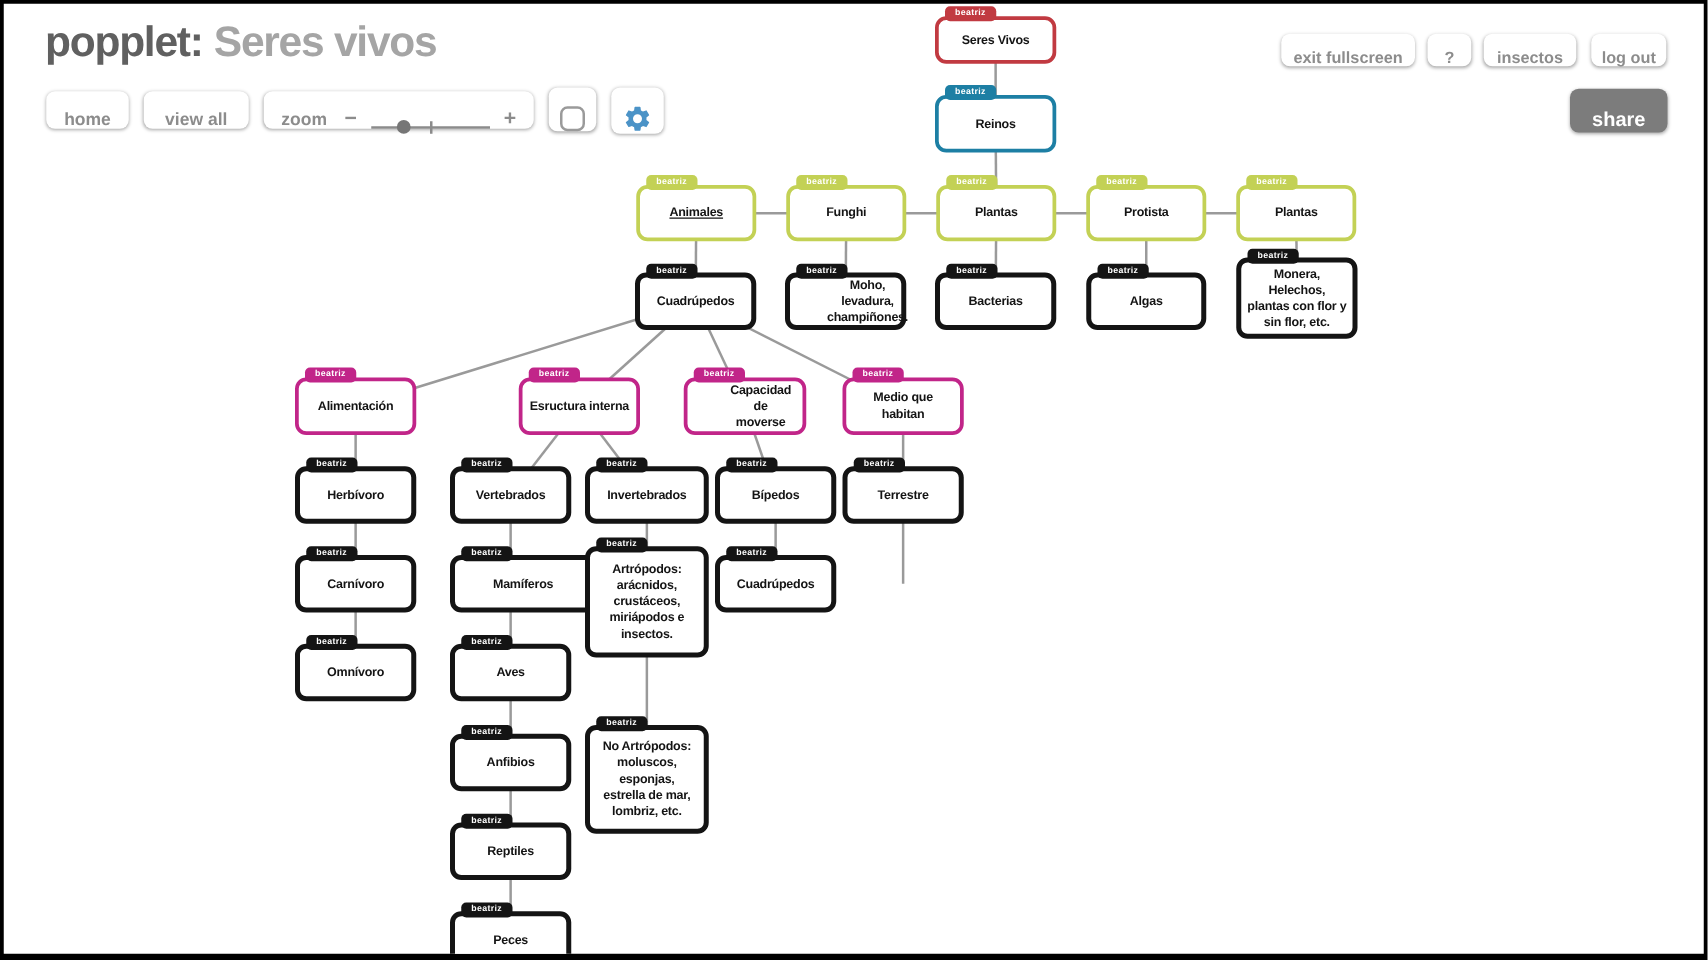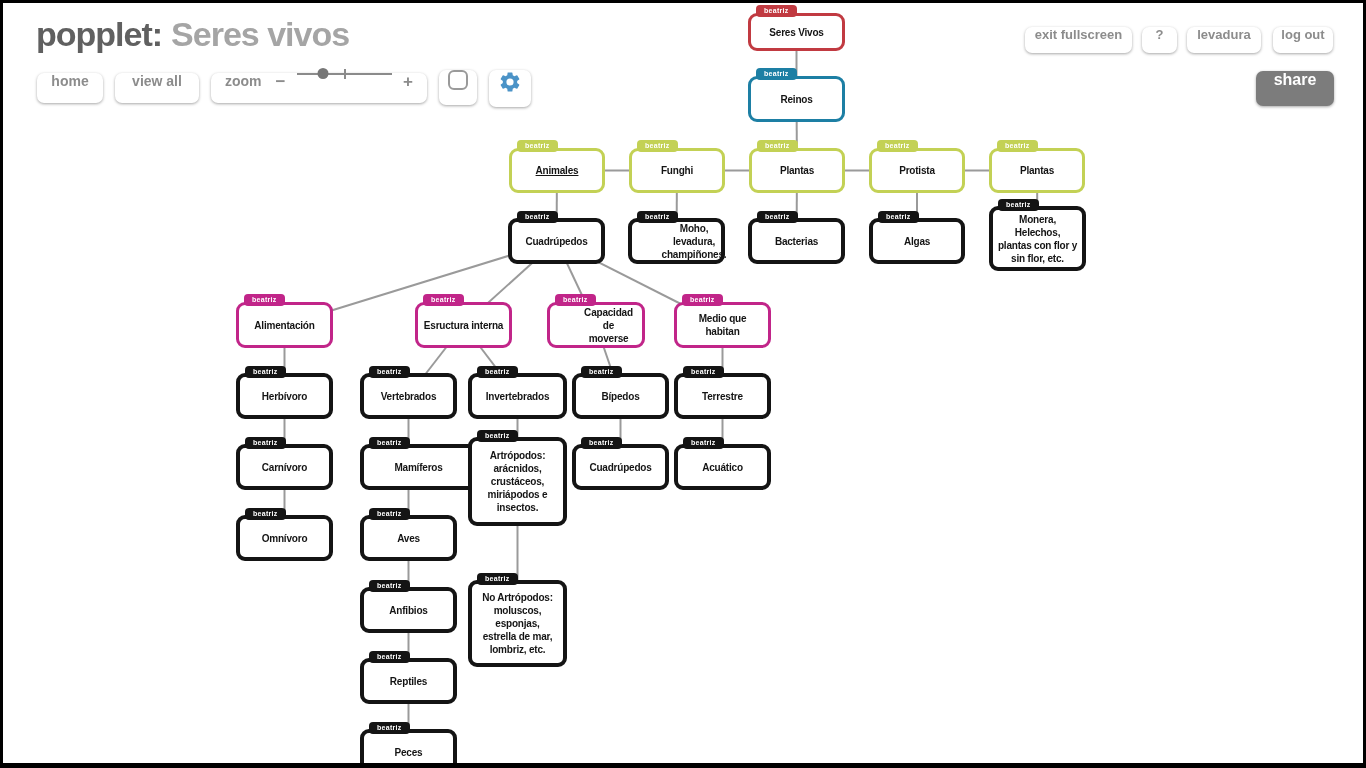--- a/index.html
+++ b/index.html
@@ -14,21 +14,21 @@
             background:#ffffff; overflow:hidden; }
 
   
   .logo { position:absolute; left:33px; top:12px; font-size:34px; font-weight:bold;
           letter-spacing:-1px; white-space:nowrap; }
   .logo .brand { color:#606060; }
   .logo .board { color:#a5a5a5; margin-left:9px; }
 
   .btn { position:absolute; background:#fff; border-radius:7px;
          box-shadow:0 1px 3px rgba(0,0,0,.35); color:var(--btntext);
-         font-weight:bold; font-size:14px; display:flex; align-items:flex-start;
+         font-weight:bold; font-size:14px; display:flex; align-items:flex-end;
          justify-content:center; cursor:pointer; white-space:nowrap; }
 
   .btn-home     { left:34px;  top:70px; width:66px;  height:30px; }
   .btn-viewall  { left:112px; top:70px; width:84px;  height:30px; }
   .zoom-group   { left:208px; top:70px; width:216px; height:30px;
                   justify-content:flex-start; padding:0 14px; }
   .btn-frame    { left:436px; top:67px; width:38px;  height:35px; }
   .btn-gear     { left:486px; top:67px; width:42px;  height:37px; }
 
   .zoom-minus { font-size:17px; margin-left:14px; line-height:1; }
@@ -241,24 +241,20 @@
         <span class="label">Bípedos</span>
       </div>
       <div class="node c-black" style="left: 569px; top: 441px; width: 97px; height: 46px;">
         <span class="tab">beatriz</span>
         <span class="label">Cuadrúpedos</span>
       </div>
       <div class="node c-black" style="left: 671px; top: 370px; width: 97px; height: 46px;">
         <span class="tab">beatriz</span>
         <span class="label">Terrestre</span>
       </div>
-      <div class="node c-black" style="left: 671px; top: 441px; width: 97px; height: 46px;">
-        <span class="tab">beatriz</span>
-        <span class="label">Acuático</span>
-      </div>
     </div>
 
   <div class="logo">
     <span class="brand">popplet:</span><span class="board">Seres vivos</span>
   </div>
 
   <div class="btn btn-home">
     <span>home</span>
   </div>
   <div class="btn btn-viewall">
@@ -284,21 +280,21 @@
     </span>
   </div>
 
   <div class="btn btn-exitfs">
     <span>exit fullscreen</span>
   </div>
   <div class="btn btn-help">
     <span>?</span>
   </div>
   <div class="btn btn-feedback">
-    <span>levadura</span>
+    <span>insectos</span>
   </div>
   <div class="btn btn-logout">
     <span>log out</span>
   </div>
   <div class="btn btn-share">
     <span>share</span>
   </div>
 
 </div>
 

